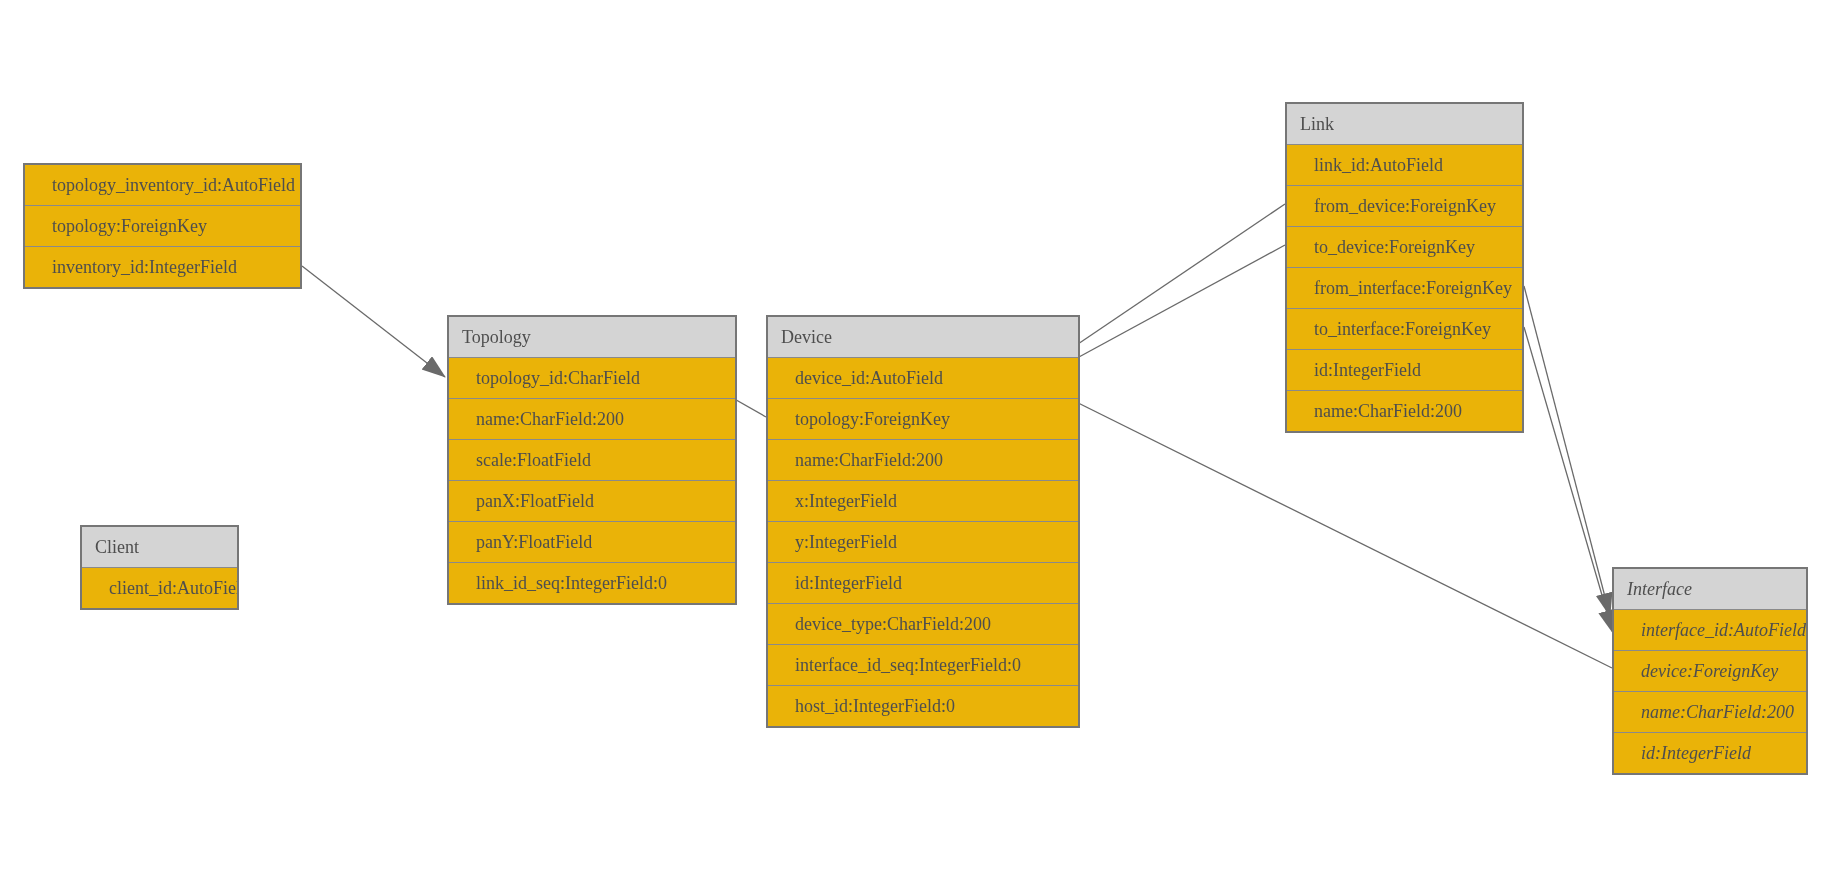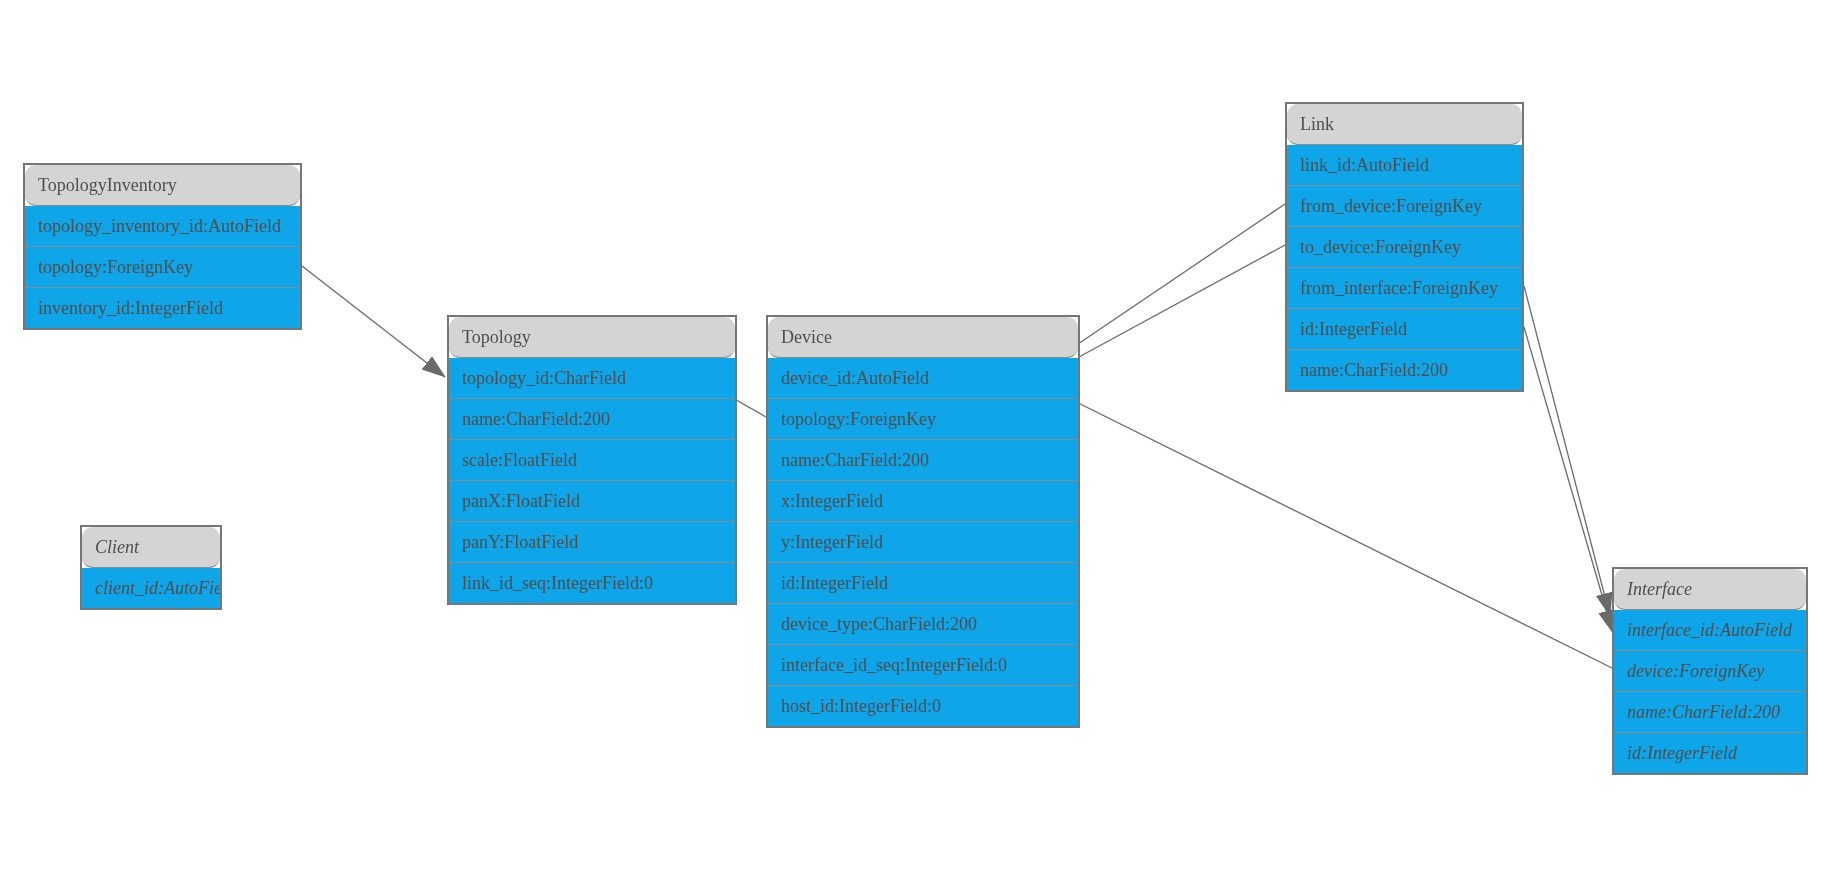--- a/index.html
+++ b/index.html
@@ -12,25 +12,24 @@
   svg.edges{position:absolute;left:0;top:0;width:1824px;height:874px;pointer-events:none;}
   .entity{
     position:absolute;background:#ffffff;
     border:2px solid #767676;box-sizing:border-box;
     color:#4e4e4e;font-size:18px;white-space:nowrap;
   }
   .entity .hdr{
     background:#d4d4d4;height:40px;line-height:40px;
     padding-left:13px;border-bottom:1px solid #8a8a8a;
     overflow:hidden;
-    border-radius:11px;
   }
   .entity .row{
-    background:#0ea5e9;height:40px;line-height:40px;
-    padding-left:13px;border-bottom:1px solid #8a8a8a;
+    background:#eab308;height:40px;line-height:40px;
+    padding-left:27px;border-bottom:1px solid #8a8a8a;
     overflow:hidden;
   }
   .entity .row:last-child{border-bottom:none;}
 </style>
 </head>
 <body>
 
 <div class="canvas">
 
   <svg class="edges" viewBox="0 0 1824 874" xmlns="http://www.w3.org/2000/svg">
@@ -42,37 +41,36 @@
     <line x1="302" y1="266" x2="445" y2="377" stroke="#6a6a6a" stroke-width="1.3" marker-end="url(#arrow)"></line>
     <line x1="766" y1="417" x2="708" y2="384" stroke="#6a6a6a" stroke-width="1.3" marker-end="url(#arrow)"></line>
     <line x1="1285" y1="204" x2="1044" y2="367" stroke="#6a6a6a" stroke-width="1.3" marker-end="url(#arrow)"></line>
     <line x1="1285" y1="245" x2="1044" y2="376" stroke="#6a6a6a" stroke-width="1.3" marker-end="url(#arrow)"></line>
     <line x1="1612" y1="668" x2="1044" y2="386" stroke="#6a6a6a" stroke-width="1.3" marker-end="url(#arrow)"></line>
     <line x1="1524" y1="286" x2="1610" y2="616" stroke="#6a6a6a" stroke-width="1.3" marker-end="url(#arrow)"></line>
     <line x1="1524" y1="327" x2="1613" y2="633" stroke="#6a6a6a" stroke-width="1.3" marker-end="url(#arrow)"></line>
   </svg>
 
   <div class="entity" style="left:23px;top:163px;width:279px;">
-    <div class="hdr">TopologyInventory</div>
     <div class="row">topology_inventory_id:AutoField</div>
     <div class="row">topology:ForeignKey</div>
     <div class="row">inventory_id:IntegerField</div>
   </div>
 
   <div class="entity" style="left:447px;top:315px;width:290px;">
     <div class="hdr">Topology</div>
     <div class="row">topology_id:CharField</div>
     <div class="row">name:CharField:200</div>
     <div class="row">scale:FloatField</div>
     <div class="row">panX:FloatField</div>
     <div class="row">panY:FloatField</div>
     <div class="row">link_id_seq:IntegerField:0</div>
   </div>
 
-  <div class="entity" style="left:80px;top:525px;width:142px;font-style:italic;">
+  <div class="entity" style="left:80px;top:525px;width:159px;">
     <div class="hdr">Client</div>
     <div class="row">client_id:AutoField</div>
   </div>
 
   <div class="entity" style="left:766px;top:315px;width:314px;">
     <div class="hdr">Device</div>
     <div class="row">device_id:AutoField</div>
     <div class="row">topology:ForeignKey</div>
     <div class="row">name:CharField:200</div>
     <div class="row">x:IntegerField</div>
@@ -82,20 +80,21 @@
     <div class="row">interface_id_seq:IntegerField:0</div>
     <div class="row">host_id:IntegerField:0</div>
   </div>
 
   <div class="entity" style="left:1285px;top:102px;width:239px;">
     <div class="hdr">Link</div>
     <div class="row">link_id:AutoField</div>
     <div class="row">from_device:ForeignKey</div>
     <div class="row">to_device:ForeignKey</div>
     <div class="row">from_interface:ForeignKey</div>
+    <div class="row">to_interface:ForeignKey</div>
     <div class="row">id:IntegerField</div>
     <div class="row">name:CharField:200</div>
   </div>
 
   <div class="entity" style="left:1612px;top:567px;width:196px;font-style:italic;">
     <div class="hdr">Interface</div>
     <div class="row">interface_id:AutoField</div>
     <div class="row">device:ForeignKey</div>
     <div class="row">name:CharField:200</div>
     <div class="row">id:IntegerField</div>

